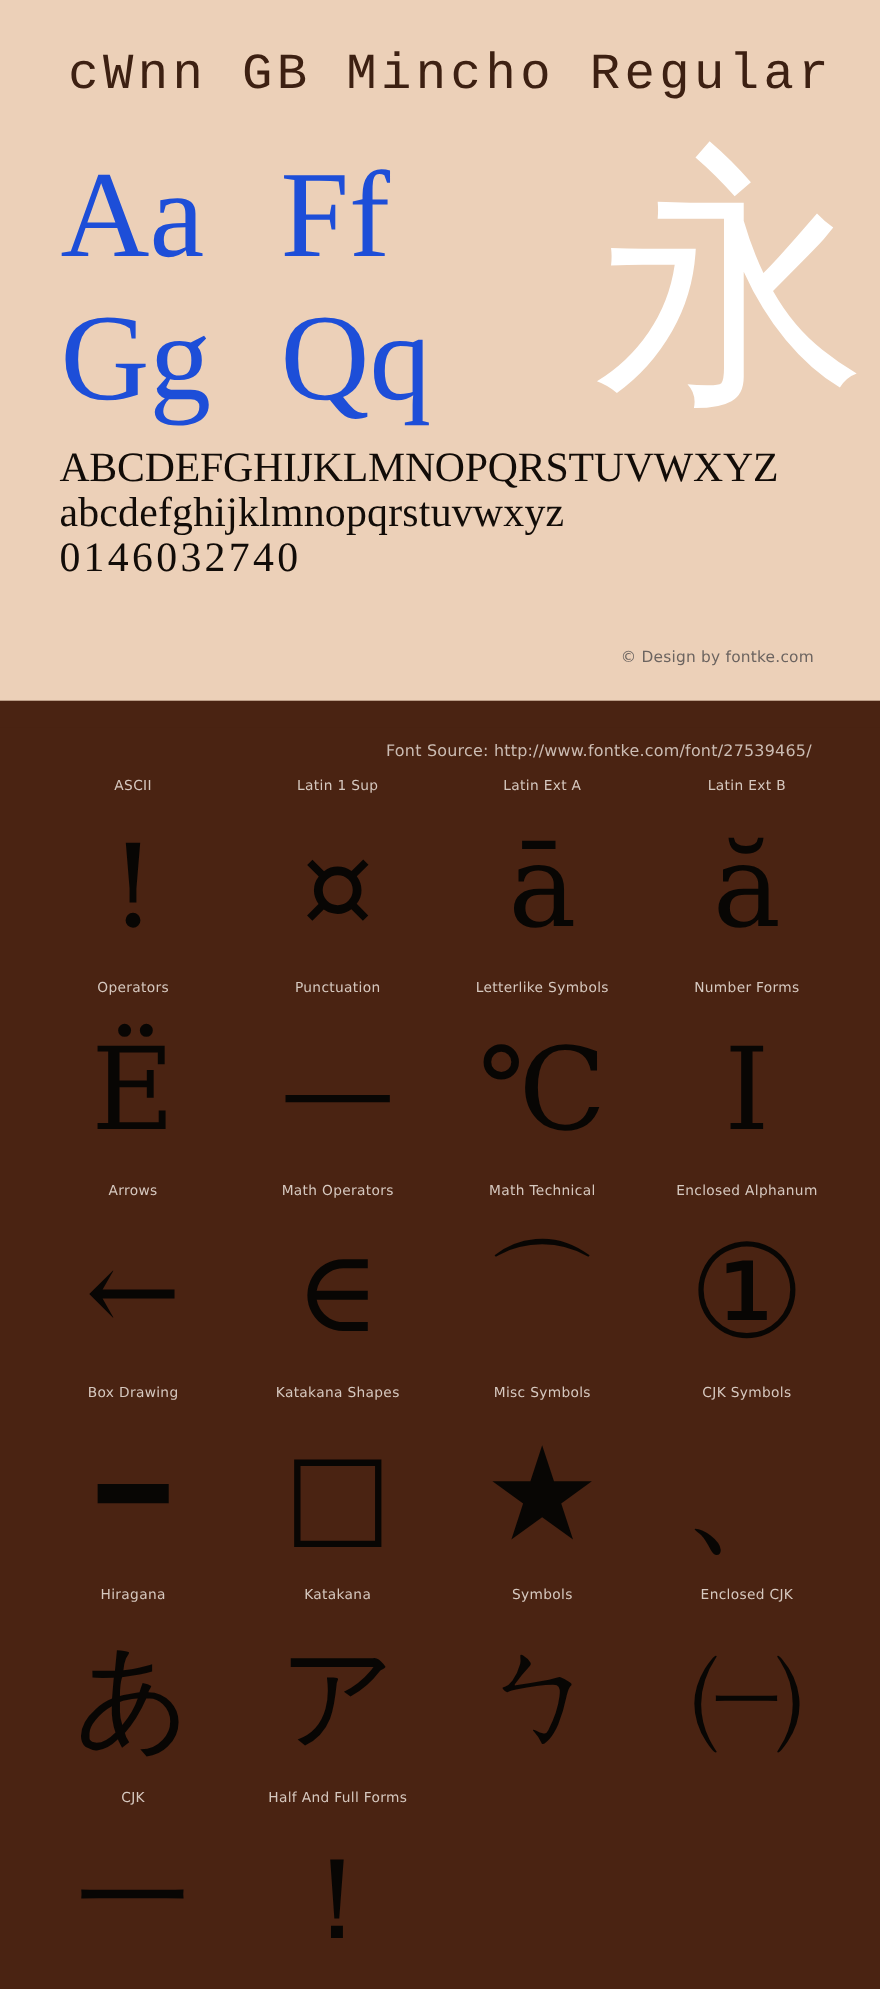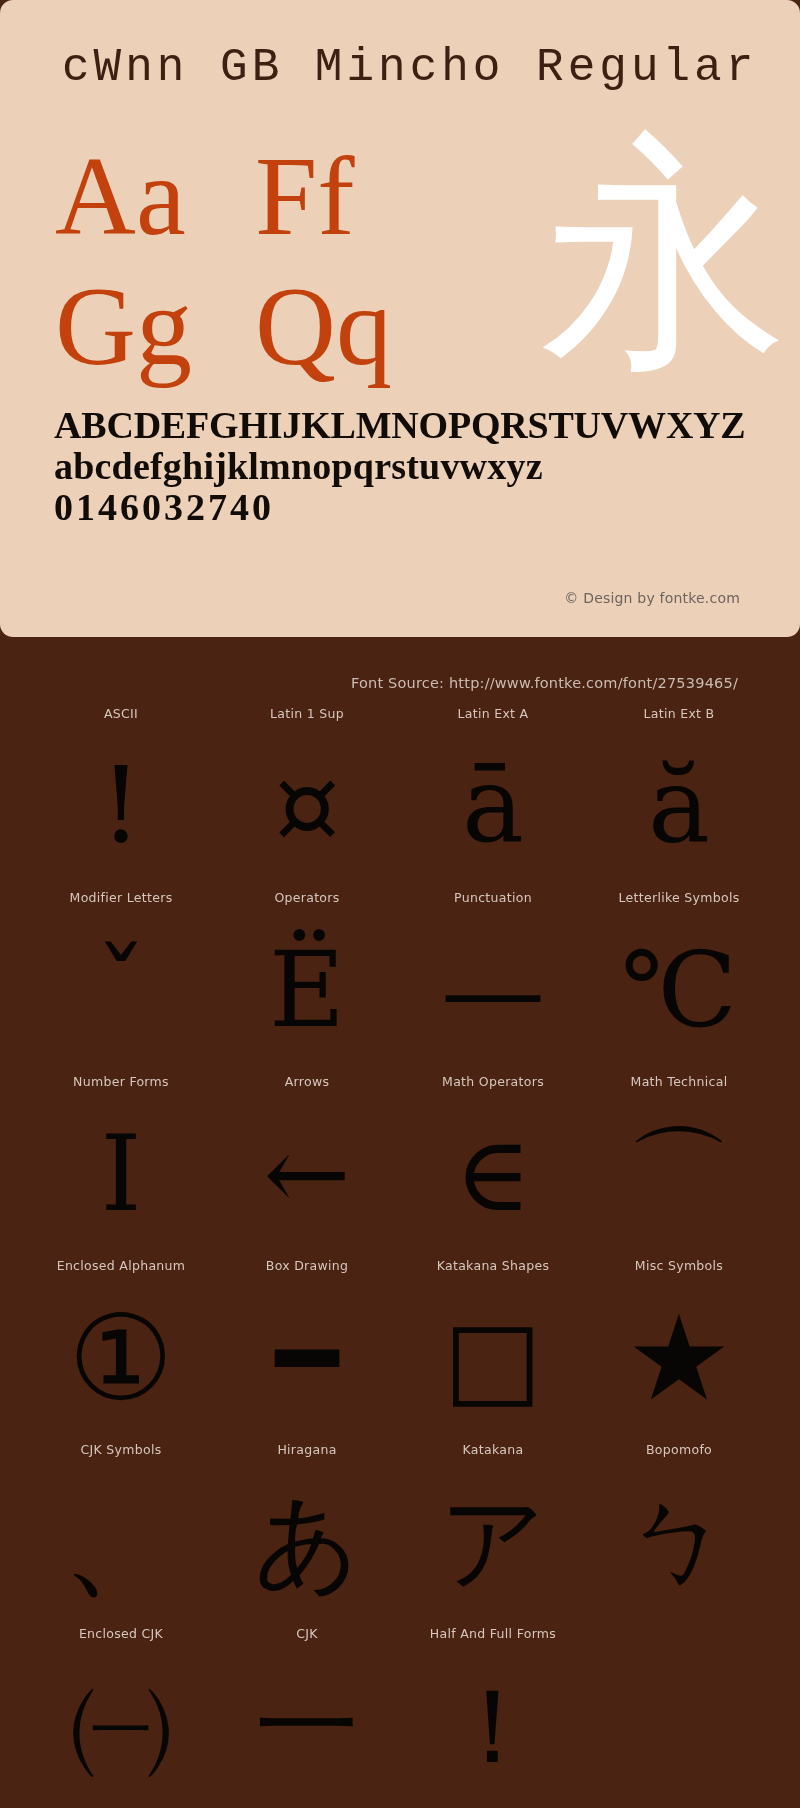--- a/index.html
+++ b/index.html
@@ -21,21 +21,20 @@
     height: 1808px;
   }
 
   
   .specimen {
     position: relative;
     width: 800px;
     height: 637px;
     background: #ecd0b8;
     overflow: hidden;
-    border-radius: 13px;
   }
 
   .font-title {
     position: absolute;
     left: 62px;
     top: 42px;
     font-family: "Liberation Mono", "DejaVu Sans Mono", monospace;
     font-size: 46px;
     letter-spacing: 4px;
     color: #3d2012;
@@ -51,21 +50,21 @@
   }
   .big-row {
     display: flex;
     align-items: baseline;
     height: 130px;
   }
   .big-cell {
     font-family: "Liberation Serif", "DejaVu Serif", serif;
     font-size: 112px;
     line-height: 1;
-    color: #c2410c;
+    color: #1d4ed8;
     width: 205px;
     white-space: nowrap;
   }
 
   .hero-cjk {
     position: absolute;
     right: 12px;
     top: 130px;
     font-family: "DejaVu Serif", "Liberation Serif", serif;
     font-size: 248px;
@@ -79,21 +78,20 @@
     left: 54px;
     top: 405px;
     color: #120c08;
     font-family: "Liberation Serif", "DejaVu Serif", serif;
   }
   .alpha-line {
     font-size: 37px;
     line-height: 41px;
     letter-spacing: 0.5px;
     white-space: nowrap;
-    font-weight: bold;
   }
   .alpha-line.upper { letter-spacing: -0.2px; font-size: 38px; }
   .alpha-line.lower { letter-spacing: 0.2px; font-size: 38px; }
   .alpha-line.digits { letter-spacing: 3px; font-size: 38px; }
 
   .credit {
     position: absolute;
     right: 60px;
     top: 590px;
     font-family: "DejaVu Sans", "Liberation Sans", sans-serif;
@@ -213,24 +211,20 @@
         </div>
         <div class="cell">
           <div class="cell-label">Latin Ext A</div>
           <div class="cell-glyph lg">ā</div>
         </div>
         <div class="cell">
           <div class="cell-label">Latin Ext B</div>
           <div class="cell-glyph lg">ă</div>
         </div>
         <div class="cell">
-          <div class="cell-label">Modifier Letters</div>
-          <div class="cell-glyph lg">ˇ</div>
-        </div>
-        <div class="cell">
           <div class="cell-label">Operators</div>
           <div class="cell-glyph lg">Ё</div>
         </div>
         <div class="cell">
           <div class="cell-label">Punctuation</div>
           <div class="cell-glyph lg">—</div>
         </div>
         <div class="cell">
           <div class="cell-label">Letterlike Symbols</div>
           <div class="cell-glyph lg">℃</div>
@@ -273,21 +267,21 @@
         </div>
         <div class="cell">
           <div class="cell-label">Hiragana</div>
           <div class="cell-glyph lg">あ</div>
         </div>
         <div class="cell">
           <div class="cell-label">Katakana</div>
           <div class="cell-glyph lg">ア</div>
         </div>
         <div class="cell">
-          <div class="cell-label">Bopomofo</div>
+          <div class="cell-label">Symbols</div>
           <div class="cell-glyph lg">ㄅ</div>
         </div>
         <div class="cell">
           <div class="cell-label">Enclosed CJK</div>
           <div class="cell-glyph lg">㈠</div>
         </div>
         <div class="cell">
           <div class="cell-label">CJK</div>
           <div class="cell-glyph lg">一</div>
         </div>

